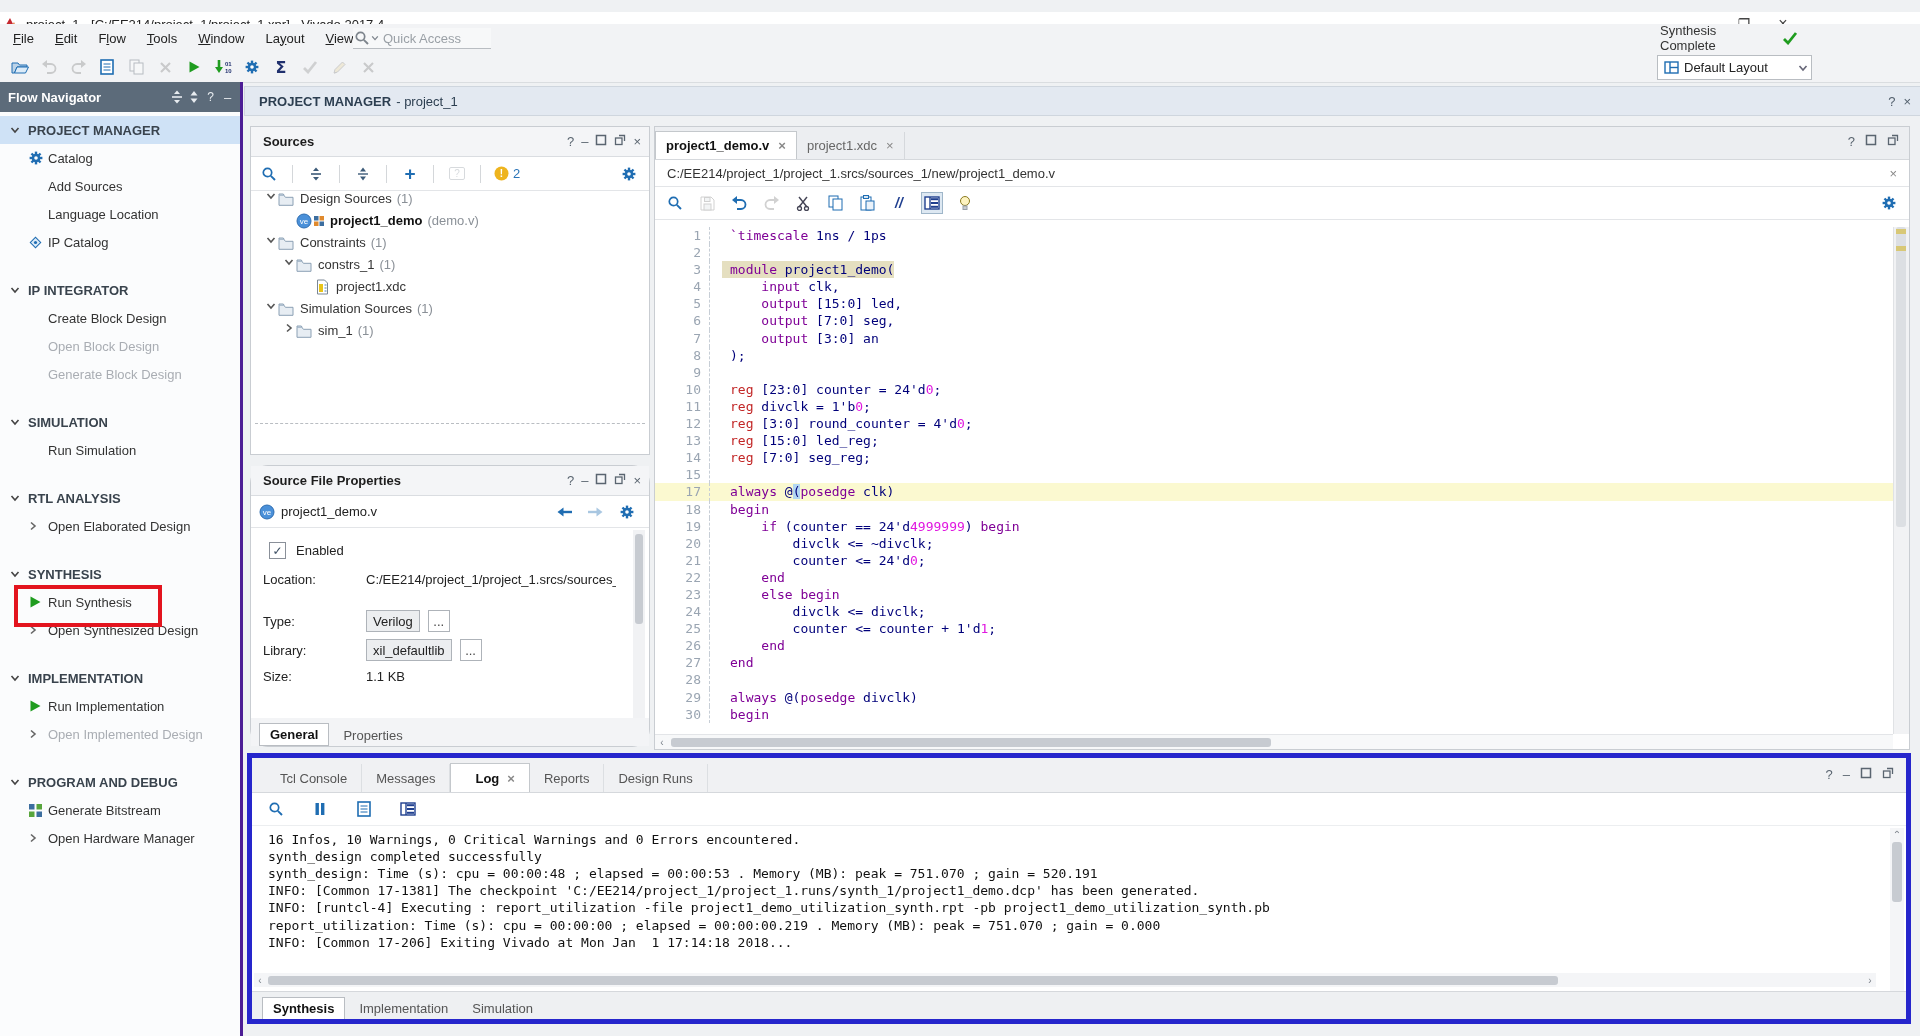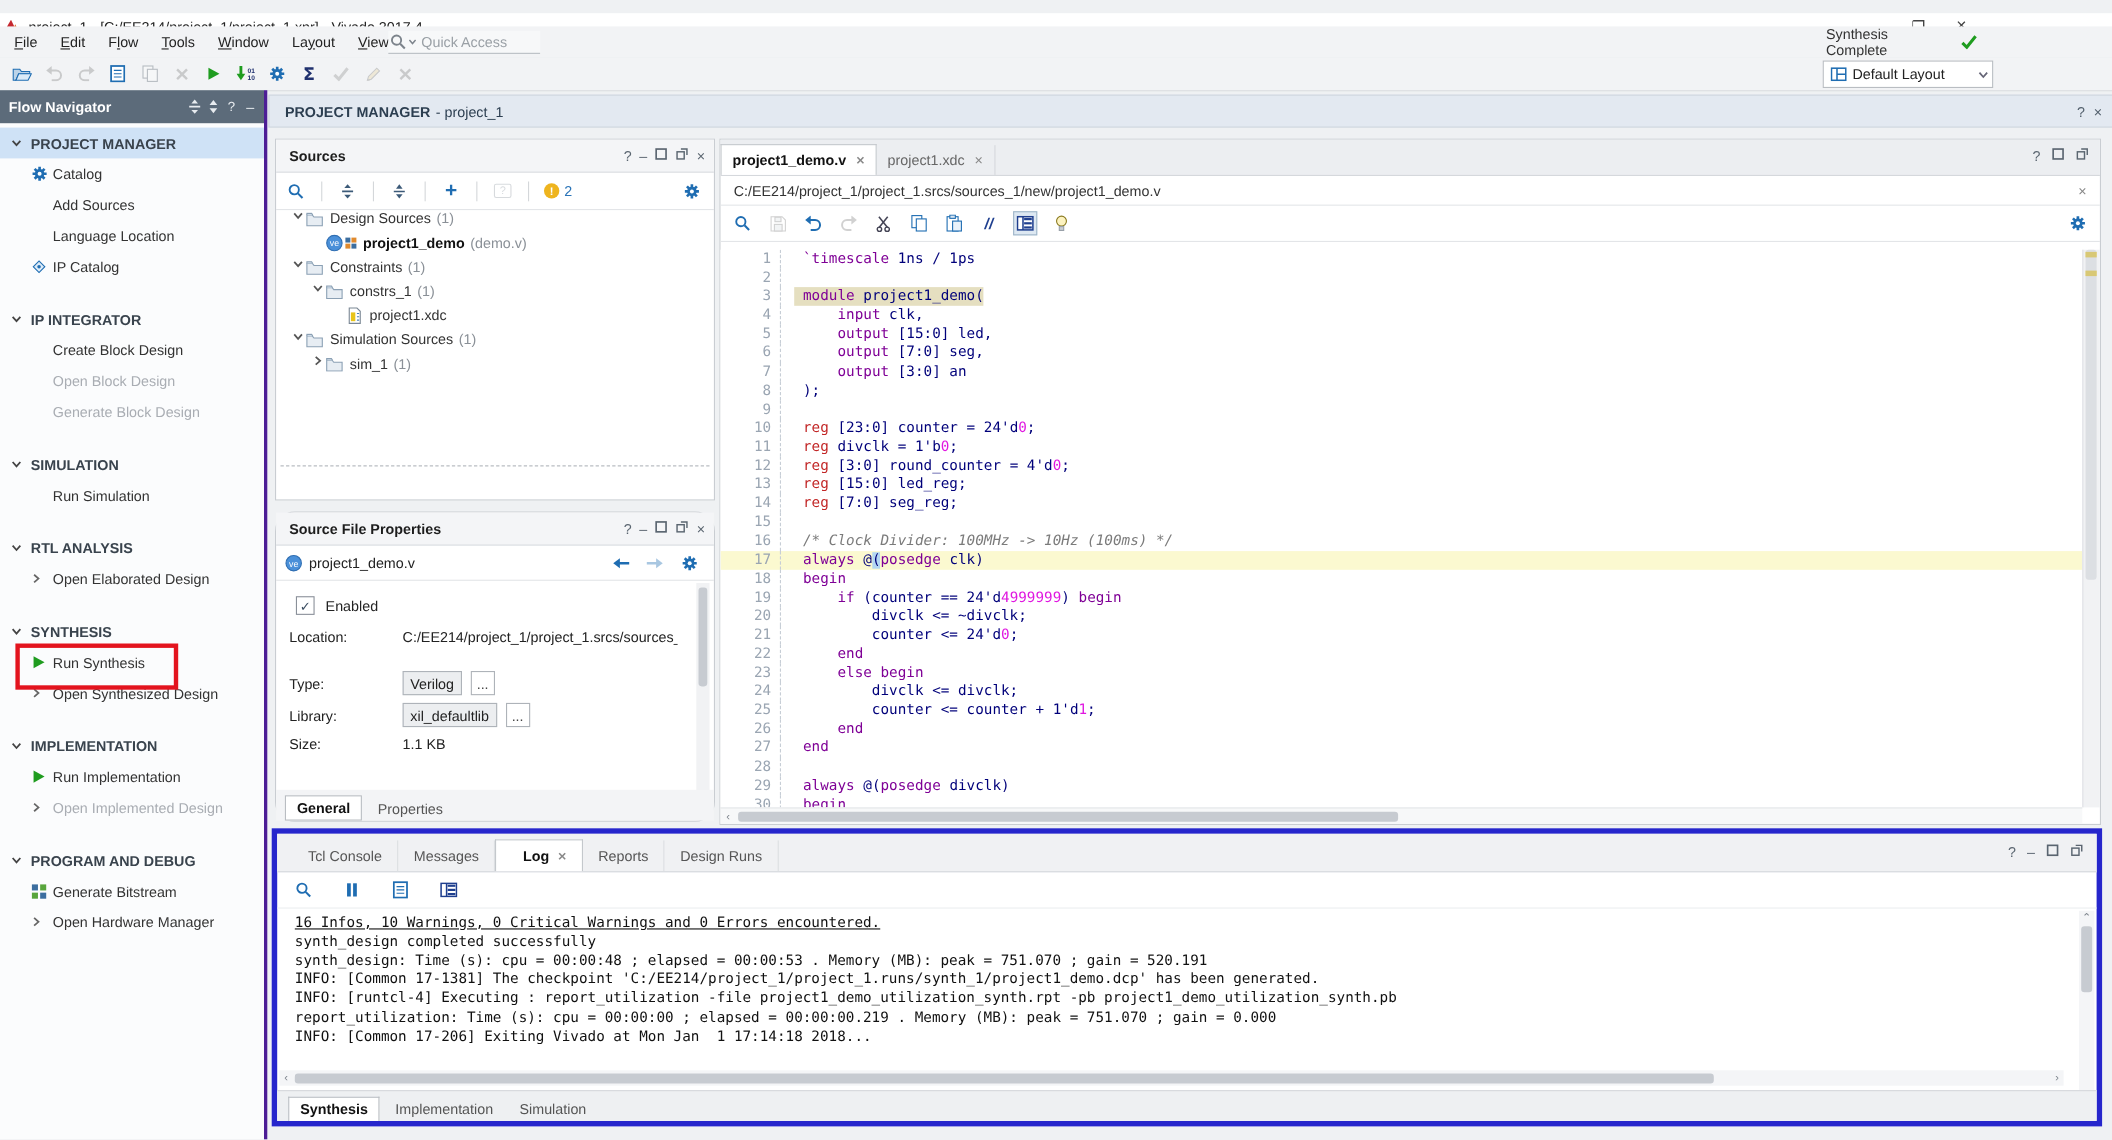--- a/index.html
+++ b/index.html
@@ -844,21 +844,20 @@
       <div class="cline"><span class="ln">6</span><span class="gut"></span><span class="ct"><span class="tok-txt">    </span><span class="tok-kw">output</span><span class="tok-txt"> [7:0] seg,</span></span></div>
       <div class="cline"><span class="ln">7</span><span class="gut"></span><span class="ct"><span class="tok-txt">    </span><span class="tok-kw">output</span><span class="tok-txt"> [3:0] an</span></span></div>
       <div class="cline"><span class="ln">8</span><span class="gut"></span><span class="ct"><span class="tok-txt">);</span></span></div>
       <div class="cline"><span class="ln">9</span><span class="gut"></span><span class="ct"></span></div>
       <div class="cline"><span class="ln">10</span><span class="gut"></span><span class="ct"><span class="tok-reg">reg</span><span class="tok-txt"> [23:0] counter = 24'd</span><span class="tok-num">0</span><span class="tok-txt">;</span></span></div>
       <div class="cline"><span class="ln">11</span><span class="gut"></span><span class="ct"><span class="tok-reg">reg</span><span class="tok-txt"> divclk = 1'b</span><span class="tok-num">0</span><span class="tok-txt">;</span></span></div>
       <div class="cline"><span class="ln">12</span><span class="gut"></span><span class="ct"><span class="tok-reg">reg</span><span class="tok-txt"> [3:0] round_counter = 4'd</span><span class="tok-num">0</span><span class="tok-txt">;</span></span></div>
       <div class="cline"><span class="ln">13</span><span class="gut"></span><span class="ct"><span class="tok-reg">reg</span><span class="tok-txt"> [15:0] led_reg;</span></span></div>
       <div class="cline"><span class="ln">14</span><span class="gut"></span><span class="ct"><span class="tok-reg">reg</span><span class="tok-txt"> [7:0] seg_reg;</span></span></div>
       <div class="cline"><span class="ln">15</span><span class="gut"></span><span class="ct"></span></div>
-      <div class="cline"><span class="ln">16</span><span class="gut"></span><span class="ct"><span class="tok-cmt">/* Clock Divider: 100MHz -&gt; 10Hz (100ms) */</span></span></div>
       <div class="cline hl"><span class="ln">17</span><span class="gut"></span><span class="ct"><span class="tok-kw">always</span><span class="tok-txt"> @</span><span class="tok-paren">(</span><span class="tok-kw">posedge</span><span class="tok-txt"> clk)</span></span></div>
       <div class="cline"><span class="ln">18</span><span class="gut"></span><span class="ct"><span class="tok-kw">begin</span></span></div>
       <div class="cline"><span class="ln">19</span><span class="gut"></span><span class="ct"><span class="tok-txt">    </span><span class="tok-kw">if</span><span class="tok-txt"> (counter == 24'd</span><span class="tok-num">4999999</span><span class="tok-txt">) </span><span class="tok-kw">begin</span></span></div>
       <div class="cline"><span class="ln">20</span><span class="gut"></span><span class="ct"><span class="tok-txt">        divclk &lt;= ~divclk;</span></span></div>
       <div class="cline"><span class="ln">21</span><span class="gut"></span><span class="ct"><span class="tok-txt">        counter &lt;= 24'd</span><span class="tok-num">0</span><span class="tok-txt">;</span></span></div>
       <div class="cline"><span class="ln">22</span><span class="gut"></span><span class="ct"><span class="tok-txt">    </span><span class="tok-kw">end</span></span></div>
       <div class="cline"><span class="ln">23</span><span class="gut"></span><span class="ct"><span class="tok-txt">    </span><span class="tok-kw">else</span><span class="tok-txt"> </span><span class="tok-kw">begin</span></span></div>
       <div class="cline"><span class="ln">24</span><span class="gut"></span><span class="ct"><span class="tok-txt">        divclk &lt;= divclk;</span></span></div>
       <div class="cline"><span class="ln">25</span><span class="gut"></span><span class="ct"><span class="tok-txt">        counter &lt;= counter + 1'd</span><span class="tok-num">1</span><span class="tok-txt">;</span></span></div>
       <div class="cline"><span class="ln">26</span><span class="gut"></span><span class="ct"><span class="tok-txt">    </span><span class="tok-kw">end</span></span></div>
@@ -939,21 +938,21 @@
         <svg width="16" height="14" viewBox="0 0 16 14" xmlns="http://www.w3.org/2000/svg">
           <rect x="1" y="1" width="14" height="12" fill="#fff" stroke="#1f3f8f" stroke-width="1.4"></rect>
           <line x1="6" y1="1" x2="6" y2="13" stroke="#1f3f8f" stroke-width="1.4"></line>
           <rect x="7" y="2.2" width="7" height="2" fill="#1f3f8f"></rect>
           <rect x="7" y="6" width="7" height="2" fill="#1f3f8f"></rect>
           <rect x="7" y="9.8" width="7" height="2" fill="#1f3f8f"></rect>
         </svg>
       </span>
     </div>
   <div id="logText">
-      <div class="logline" style="top: 6px; text-decoration: underline;">16 Infos, 10 Warnings, 0 Critical Warnings and 0 Errors encountered.</div>
+      <div class="logline" style="top: 6px;">16 Infos, 10 Warnings, 0 Critical Warnings and 0 Errors encountered.</div>
       <div class="logline" style="top: 23.1px;">synth_design completed successfully</div>
       <div class="logline" style="top: 40.2px;">synth_design: Time (s): cpu = 00:00:48 ; elapsed = 00:00:53 . Memory (MB): peak = 751.070 ; gain = 520.191</div>
       <div class="logline" style="top: 57.3px;">INFO: [Common 17-1381] The checkpoint 'C:/EE214/project_1/project_1.runs/synth_1/project1_demo.dcp' has been generated.</div>
       <div class="logline" style="top: 74.4px;">INFO: [runtcl-4] Executing : report_utilization -file project1_demo_utilization_synth.rpt -pb project1_demo_utilization_synth.pb</div>
       <div class="logline" style="top: 91.5px;">report_utilization: Time (s): cpu = 00:00:00 ; elapsed = 00:00:00.219 . Memory (MB): peak = 751.070 ; gain = 0.000</div>
       <div class="logline" style="top: 108.6px;">INFO: [Common 17-206] Exiting Vivado at Mon Jan  1 17:14:18 2018...</div>
     </div>
   <div id="logHScroll">
     <span class="sbarrow" style="width:12px;">‹</span>
     <div class="sbthumb" style="height:9px;width:1290px;margin-left:2px;"></div>

